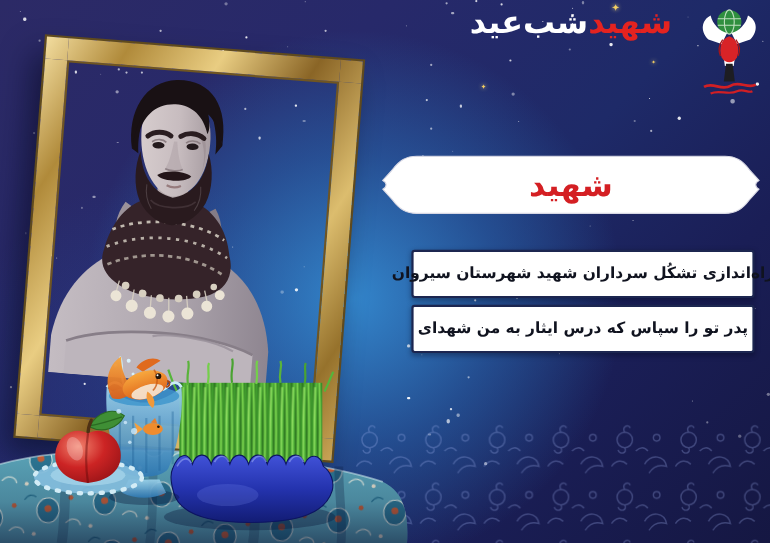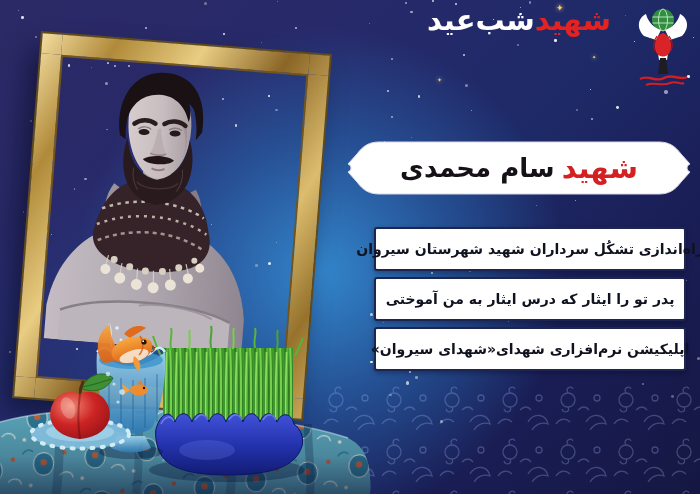--- a/index.html
+++ b/index.html
@@ -401,27 +401,25 @@
   <div class="rightcol">
     <div class="subtitle">
       <span class="red">شهید</span><span class="white">شب‌عید</span>
     </div>
     <div class="nameplate">
       <svg viewBox="0 0 348 58" preserveAspectRatio="none">
         <path d="M34,3 H314 C324,3 330,7 336,15 L345,25 C341,27 341,31 345,33 L336,43 C330,51 324,55 314,55 H34 C24,55 18,51 12,43 L3,33 C7,31 7,27 3,25 L12,15 C18,7 24,3 34,3 Z" fill="#ffffff" stroke="#d8d8e4" stroke-width="1"></path>
       </svg>
       <div class="np-text">
         <span class="red">شهید</span>
-        <span class="black">سام محمدی</span>
       </div>
     </div>
     <div class="topics">
       <div class="topic">راه‌اندازی تشکُل سرداران شهید شهرستان سیروان</div>
-      <div class="topic">پدر تو را ایثار که درس ایثار به من آموختی</div>
-      <div class="topic">اپلیکیشن نرم‌افزاری شهدای«شهدای سیروان»</div>
+      <div class="topic">پدر تو را سپاس که درس ایثار به من شهدای</div>
     </div>
   </div>
 
   <svg class="logo" viewBox="0 0 58 84">
     <circle cx="29" cy="14" r="11" fill="#2f8f3f"></circle>
     <g stroke="#cfe8cf" stroke-width="1" fill="none" opacity=".9">
       <ellipse cx="29" cy="14" rx="4.5" ry="11"></ellipse>
       <path d="M18.5,11 H39.5 M18.5,17 H39.5"></path>
     </g>
     <path d="M10,30 C2,22 4,12 12,8 C14,16 20,22 27,24 L22,34 Z" fill="#ffffff"></path>

